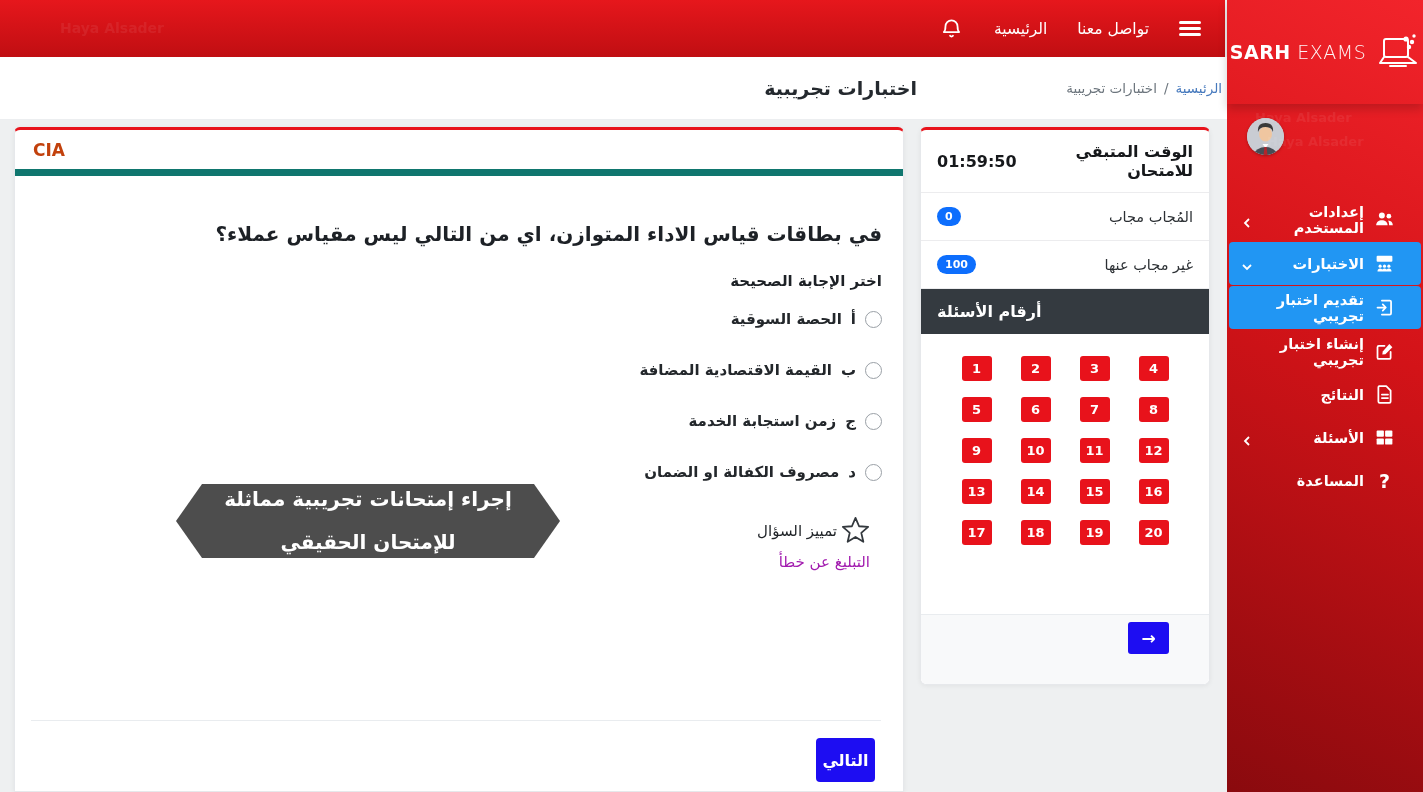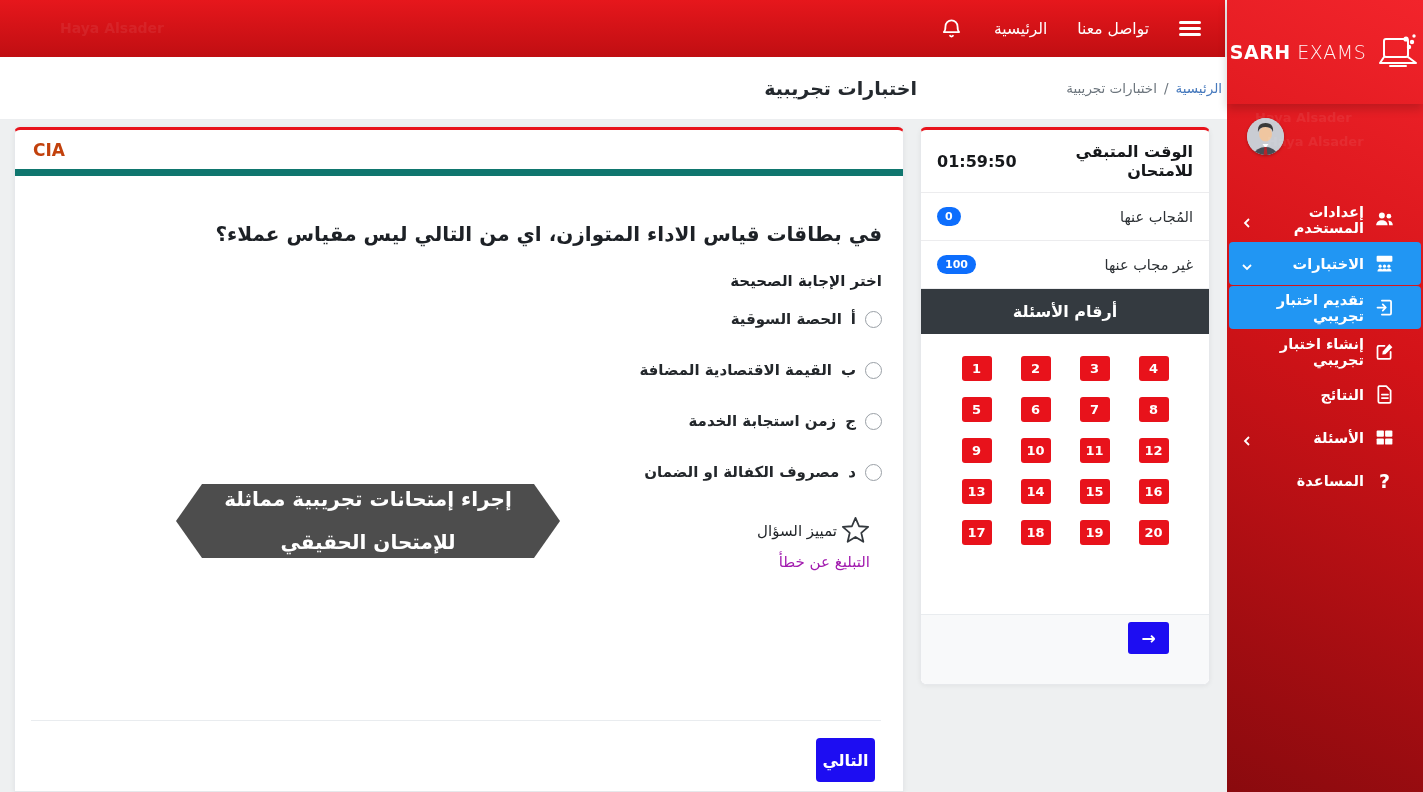--- a/index.html
+++ b/index.html
@@ -74,21 +74,21 @@
   
   .panel { position:absolute; left:920px; top:127px; width:290px; height:558px; background:#fff;
     border:1px solid #e6e8eb; border-top:3px solid #e8131b; border-radius:6px;
     box-shadow:0 1px 5px rgba(0,0,0,.06); display:flex; flex-direction:column; }
   .panel-head { padding:12px 16px; border-bottom:1px solid #ececee; font-size:16px; font-weight:700;
     color:#16181b; display:flex; gap:7px; align-items:center; }
   .panel-row { display:flex; align-items:center; justify-content:space-between; padding:14px 16px;
     border-bottom:1px solid #ececee; font-size:14.5px; color:#2b2f33; }
   .badge { background:#0d6efd; color:#fff; font-size:11px; font-weight:700; border-radius:10px;
     padding:3px 8px; min-width:13px; text-align:center; }
-  .panel-dark { background:#343a40; color:#fff; font-size:16px; font-weight:700; padding:13px 16px; text-align:center; }
+  .panel-dark { background:#343a40; color:#fff; font-size:16px; font-weight:700; padding:13px 16px; text-align:left; }
   .numbers-grid { direction:ltr; display:grid; grid-template-columns:repeat(4,1fr); row-gap:16px;
     padding:22px 26px 0; justify-items:center; }
   .num-cell { width:30px; height:25px; background:#e8121b; color:#fff; font-size:13px; font-weight:700;
     display:flex; align-items:center; justify-content:center; border-radius:3px; cursor:pointer; }
   .panel-spacer { flex:1; }
   .panel-foot { position:relative; height:70px; background:#f8f9fa; border-top:1px solid #e9ecef; border-radius:0 0 6px 6px; }
   .arrow-btn { position:absolute; left:207px; top:7px; width:41px; height:32px; background:#1d0df2; color:#fff;
     border:none; border-radius:3px; font-size:17px; font-weight:700; display:flex; align-items:center;
     justify-content:center; cursor:pointer; font-family:inherit; }
 </style>
@@ -295,21 +295,21 @@
     <span>إجراء إمتحانات تجريبية مماثلة</span>
     <span>للإمتحان الحقيقي</span>
   </div>
 
   <section class="panel">
     <div class="panel-head">
       <span>الوقت المتبقي للامتحان</span>
       <span dir="ltr">01:59:50</span>
     </div>
     <div class="panel-row">
-      <span>المُجاب عنها</span>
+      <span>المُجاب مجاب</span>
       <span class="badge">0</span>
     </div>
     <div class="panel-row">
       <span>غير مجاب عنها</span>
       <span class="badge">100</span>
     </div>
     <div class="panel-dark">أرقام الأسئلة</div>
 
     <div class="numbers-grid">
 

